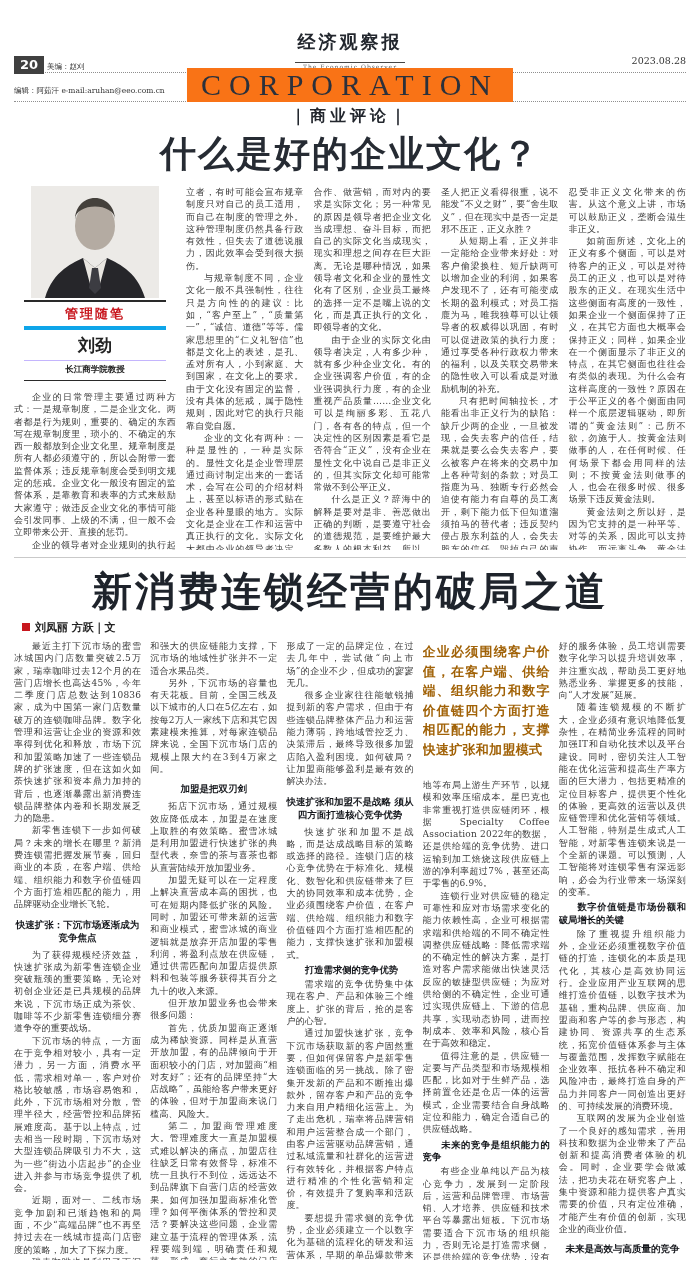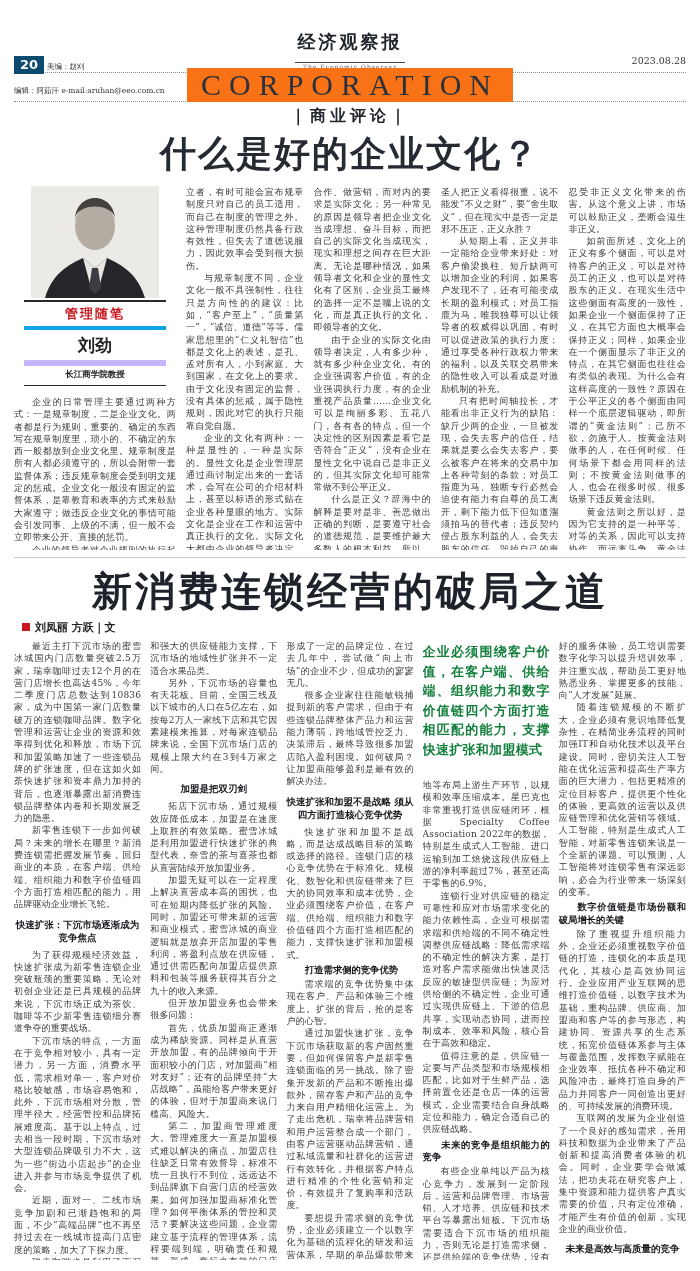--- a/index.html
+++ b/index.html
@@ -11,52 +11,52 @@
   .paper-name{font-size:18px;font-weight:700;letter-spacing:3px;color:#23272e;}
   .paper-name-en{display:inline-block;margin-top:1px;font-size:6px;letter-spacing:1px;color:#555;
                  border-top:1px solid #444;border-bottom:1px solid #999;padding:0 8px;line-height:8px;}
   .header-band{position:absolute;top:72px;left:14px;right:14px;height:30px;}
   .dotted-a,.dotted-b{position:absolute;left:0;right:0;border-top:1px dotted #8f8f8f;}
   .dotted-a{top:0;}
   .dotted-b{top:29px;}
   .corporation{position:absolute;left:50%;top:-4px;transform:translateX(-50%);background:#f97316;
                padding:0 14px;font-size:30px;letter-spacing:8px;color:#2b313c;z-index:2;
                font-family:"Liberation Serif","DejaVu Serif",serif;}
-  .pagebox{position:absolute;left:14px;top:56px;background:#0c4a6e;color:#fff;font-weight:700;
+  .pagebox{position:absolute;left:14px;top:56px;background:#404040;color:#fff;font-weight:700;
            font-size:13px;padding:1px 6px 2px;font-family:"DejaVu Sans",sans-serif;z-index:3;}
   .editor-a{position:absolute;left:47px;top:62px;font-size:7.5px;color:#333;z-index:3;}
   .editor-b{position:absolute;left:14px;top:86px;font-size:7.5px;color:#333;z-index:3;background:#fff;padding-right:4px;}
   .date{position:absolute;right:14px;top:55px;font-size:9.5px;color:#333;}
   .section-cn{position:absolute;top:106px;left:0;width:100%;text-align:center;
               font-size:16px;font-weight:700;color:#23272e;letter-spacing:4px;}
 
   
   .a1-title{position:absolute;top:130px;left:0;width:100%;text-align:center;
             font-size:36px;font-weight:700;letter-spacing:2px;color:#262b33;}
   .a1-body{position:absolute;top:186px;left:14px;right:14px;height:364px;
            display:flex;gap:10px;overflow:hidden;}
   .col{flex:1 1 0;overflow:hidden;}
   .col-auth{flex:0 0 162px;}
 
   .author-card{width:162px;text-align:center;margin-bottom:10px;}
   .author-photo{width:128px;height:112px;display:block;margin:0 auto;}
   .author-tag{color:#c8171e;font-weight:700;font-size:13px;letter-spacing:2px;
               border-top:2px solid #2a2a2a;border-bottom:4px solid #0ea5e9;padding:3px 0;margin:2px 10px 0;}
-  .author-name{font-size:17px;font-weight:700;color:#222;padding:4px 0 3px;border-bottom:6px solid #c4b5fd;margin:0 10px;}
+  .author-name{font-size:17px;font-weight:700;color:#222;padding:4px 0 3px;border-bottom:1px solid #c4b5fd;margin:0 10px;}
   .author-role{font-size:8.5px;font-weight:700;color:#222;padding:3px 0 4px;border-bottom:1px solid #2a2a2a;margin:0 10px;}
 
   
   .para{font-size:9px;line-height:12.3px;text-align:justify;margin:0;text-indent:2em;
         color:#3b3b3b;letter-spacing:0.2px;}
   .para.cont{text-indent:0;}
   .subhead{font-size:9.5px;font-weight:700;text-align:center;color:#16181d;
            margin:7px 0 5px;text-indent:0;line-height:13px;}
   .subhead2{font-size:9.3px;font-weight:700;color:#16181d;margin:3px 0 2px;
             text-indent:2em;line-height:12.3px;text-align:justify;}
-  .pullquote{font-size:13px;font-weight:700;line-height:19.5px;color:#15803d;
+  .pullquote{font-size:13px;font-weight:700;line-height:19.5px;color:#a16207;
              text-align:justify;margin:2px 0 20px;letter-spacing:0.3px;}
 
   
   .divider{position:absolute;top:557px;left:14px;right:14px;border-top:1px solid #c9c9c9;}
   .a2-title{position:absolute;top:564px;left:0;width:100%;text-align:center;
             font-size:40px;font-weight:700;letter-spacing:3px;color:#1e232b;}
   .a2-byline{position:absolute;top:620px;left:22px;font-size:11px;font-weight:700;color:#222;}
   .byline-square{display:inline-block;width:8px;height:8px;background:#c8171e;margin-right:5px;}
   .a2-body{position:absolute;top:640px;left:14px;right:14px;height:620px;
            display:flex;gap:9px;overflow:hidden;}
@@ -159,21 +159,21 @@
         <p class="para">很多企业家往往能敏锐捕捉到新的客户需求，但由于有些连锁品牌整体产品力和运营能力薄弱，跨地域管控乏力、决策滞后，最终导致很多加盟店陷入盈利困境。如何破局？让加盟商能够盈利是最有效的解决办法。</p>
         <p class="subhead">快速扩张和加盟不是战略 须从四方面打造核心竞争优势</p>
         <p class="para">快速扩张和加盟不是战略，而是达成战略目标的策略或选择的路径。连锁门店的核心竞争优势在于标准化、规模化、数智化和供应链带来了巨大的协同效率和成本优势，企业必须围绕客户价值，在客户端、供给端、组织能力和数字价值链四个方面打造相匹配的能力，支撑快速扩张和加盟模式。</p>
         <p class="subhead2">打造需求侧的竞争优势</p>
         <p class="para">需求端的竞争优势集中体现在客户、产品和体验三个维度上。扩张的背后，抢的是客户的心智。</p>
         <p class="para">通过加盟快速扩张，竞争下沉市场获取新的客户固然重要，但如何保留客户是新零售连锁面临的另一挑战。除了密集开发新的产品和不断推出爆款外，留存客户和产品的竞争力来自用户精细化运营上。为了走出危机，瑞幸将品牌营销和用户运营整合成一个部门，由客户运营驱动品牌营销，通过私域流量和社群化的运营进行有效转化，并根据客户特点进行精准的个性化营销和定价，有效提升了复购率和活跃度。</p>
         <p class="para">要想提升需求侧的竞争优势，企业必须建立一个以数字化为基础的流程化的研发和运营体系，早期的单品爆款带来的复购过了高峰期不可能持续太久。要想在充分竞争的行业中生存不死，新零售连锁企业必须不断迭代和进化其产品和服务，逐渐让品牌成为复购的主要驱动力。而客户体验不佳往往源于操作不规范，对加盟店的管理和掌控能力的问题显得尤其突出，其问题背后暴露出的是企业的数字化和组织能力不强，供应链能力和快速扩张和加盟模式不匹配的问题。</p>
       </div>
     <div class="col">
         <div class="pullquote">企业必须围绕客户价值，在客户端、供给端、组织能力和数字价值链四个方面打造相匹配的能力，支撑快速扩张和加盟模式</div>
-        <p class="para cont">地等布局上游生产环节，以规模和效率压缩成本。星巴克也非常重视打造供应链闭环，根据 Specialty Coffee Association 2022年的数据，特别是生成式人工智能、进口运输到加工焙烧这段供应链上游的净利率超过7%，甚至还高于零售的6.9%。</p>
+        <p class="para cont">地等布局上游生产环节，以规模和效率压缩成本。星巴克也非常重视打造供应链闭环，根据 Specialty Coffee Association 2022年的数据，还是供给端的竞争优势、进口运输到加工焙烧这段供应链上游的净利率超过7%，甚至还高于零售的6.9%。</p>
         <p class="para">连锁行业对供应链的稳定可靠性和应对市场需求变化的能力依赖性高，企业可根据需求端和供给端的不同不确定性调整供应链战略：降低需求端的不确定性的解决方案，是打造对客户需求能做出快速灵活反应的敏捷型供应链；为应对供给侧的不确定性，企业可通过实现供应链上、下游的信息共享，实现动态协同，进而控制成本、效率和风险，核心旨在于高效和稳定。</p>
         <p class="para">值得注意的是，供应链一定要与产品类型和市场规模相匹配，比如对于生鲜产品，选择前置仓还是仓店一体的运营模式，企业需要结合自身战略定位和能力，确定合适自己的供应链战略。</p>
         <p class="subhead2">未来的竞争是组织能力的竞争</p>
         <p class="para">有些企业单纯以产品为核心竞争力，发展到一定阶段后，运营和品牌管理、市场营销、人才培养、供应链和技术平台等暴露出短板。下沉市场需要适合下沉市场的组织能力，否则无论是打造需求侧，还是供给端的竞争优势，没有与其相匹配的组织能力，一切都将变为空谈，快速扩张和加盟策略终将不可持续。</p>
       </div>
     <div class="col">
         <p class="para cont">好的服务体验，员工培训需要数字化学习以提升培训效率，并注重实战，帮助员工更好地熟悉业务、掌握更多的技能，向“人才发展”延展。</p>
         <p class="para">随着连锁规模的不断扩大，企业必须有意识地降低复杂性，在精简业务流程的同时加强IT和自动化技术以及平台建设。同时，密切关注人工智能在优化运营和提高生产率方面的巨大潜力，包括更精准的定位目标客户，提供更个性化的体验，更高效的运营以及供应链管理和优化营销等领域。人工智能，特别是生成式人工智能，对新零售连锁来说是一个全新的课题。可以预测，人工智能将对连锁零售有深远影响，必会为行业带来一场深刻的变革。</p>
         <p class="subhead2">数字价值链是市场份额和破局增长的关键</p>
         <p class="para">除了重视提升组织能力外，企业还必须重视数字价值链的打造，连锁化的本质是现代化，其核心是高效协同运行。企业应用产业互联网的思维打造价值链，以数字技术为基础，重构品牌、供应商、加盟商和客户等的参与形态，构建协同、资源共享的生态系统，拓宽价值链体系参与主体与覆盖范围，发挥数字赋能在企业效率、抵抗各种不确定和风险冲击，最终打造自身的产品力并同客户一同创造出更好的、可持续发展的消费环境。</p>

